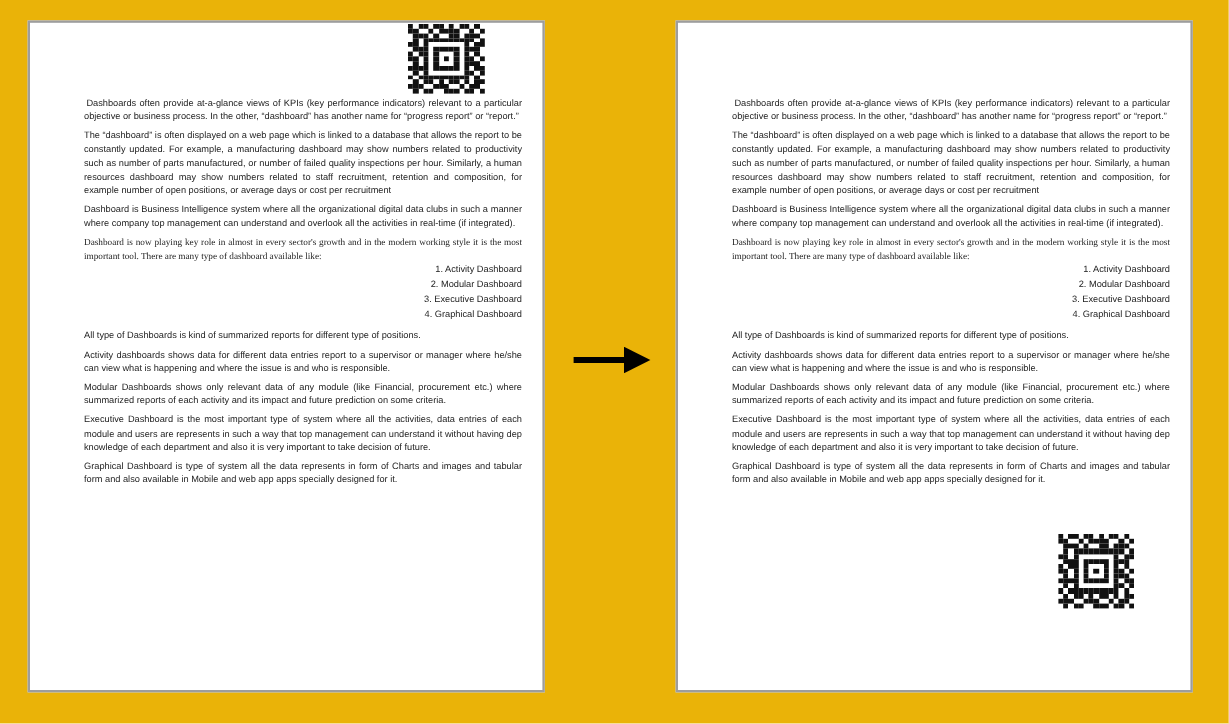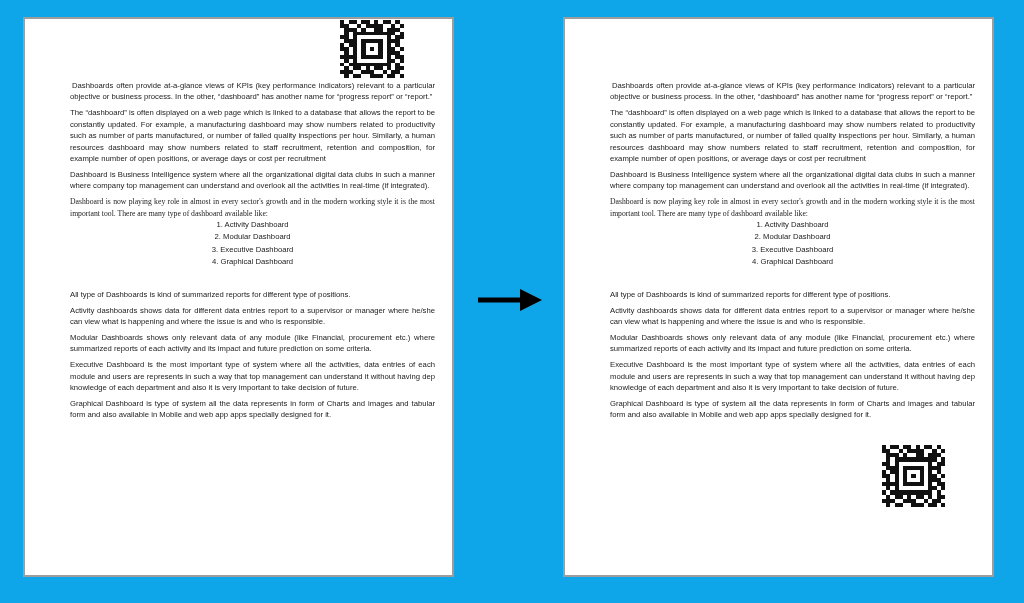--- a/index.html
+++ b/index.html
@@ -1,32 +1,32 @@
 <!DOCTYPE html>
 <html><head>
 <meta charset="utf-8">
 <style>
   * { margin:0; padding:0; box-sizing:border-box; }
   html,body { width:1024px; height:603px; background:#ffffff; overflow:hidden; }
-  .canvas { position:relative; width:1024px; height:603px; background:#0ea5e9;
+  .canvas { position:relative; width:1024px; height:603px; background:#eab308;
             font-family:"Liberation Sans", sans-serif; }
 
   .page { position:absolute; top:17px; width:431px; height:560px;
           background:#ffffff; border:2px solid #9d9d9d; }
   .page-left  { left:23px; }
   .page-right { left:563px; }
 
   .text-body { position:absolute; left:45px; right:17px; top:61px;
                font-size:7.7px; line-height:11.4px; color:#222222;
                text-align:justify; text-justify:inter-word; }
   .para { margin:0 0 4.5px 0; }
   .para.indent { text-indent:2px; }
   .para.no-gap { margin-bottom:0;font-family:Liberation Serif, serif; }
-  .list-line { margin:0; line-height:12.4px; text-align:center; }
-  .list-line + .para { margin-top:20px; }
+  .list-line { margin:0; line-height:12.4px; text-align:right; }
+  .list-line + .para { margin-top:5px; }
 
   .aztec { position:absolute; display:grid; background:#ffffff; }
   .aztec .bit { background:#111111; }
   .aztec-top-right { top:1px; left:315px; width:64px; height:58px; }
   .aztec-bottom-right { top:426px; left:317px; width:63px; height:62px; }
 
   .arrow-wrap { position:absolute; left:477px; top:289px; width:66px; height:22px; }
   .arrow-wrap svg { display:block; width:100%; height:100%; }
 </style>
 </head>

